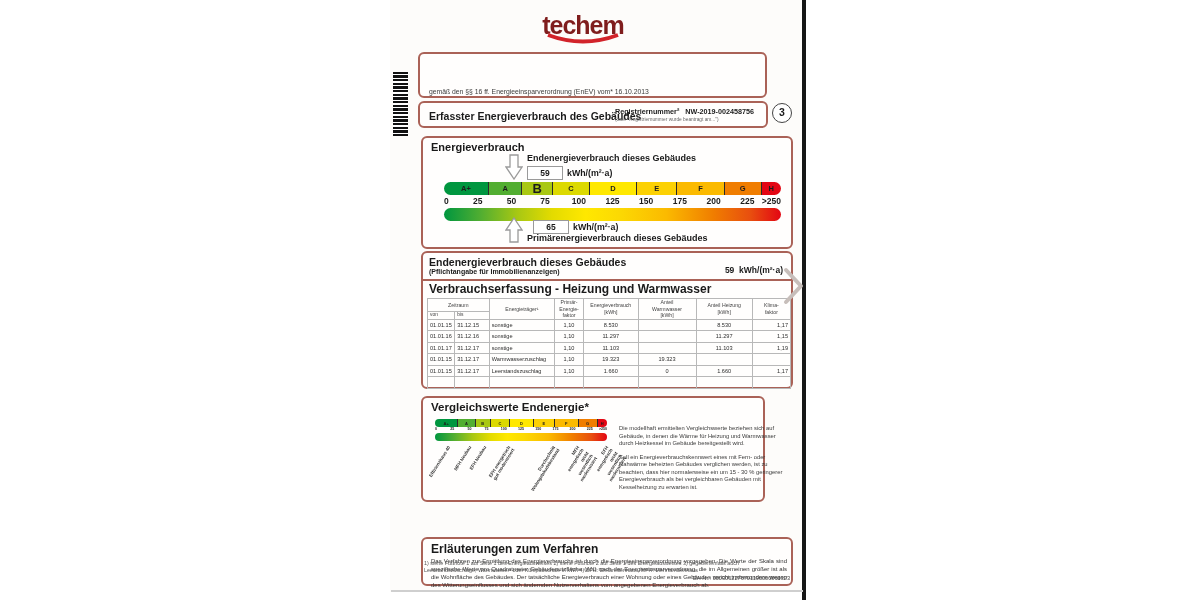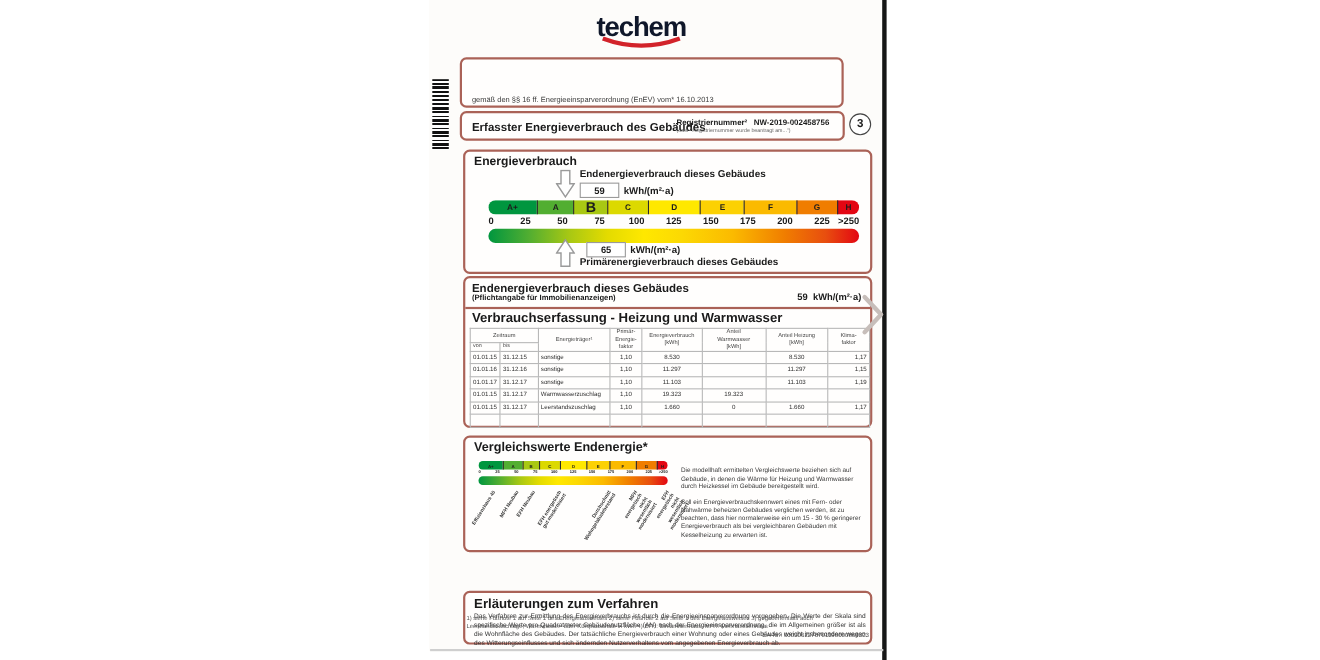--- a/index.html
+++ b/index.html
@@ -13,21 +13,21 @@
   .edge-right{position:absolute;left:802px;top:0;width:4px;height:600px;background:#161616;}
   .edge-bottom{position:absolute;left:391px;top:590px;width:412px;height:2px;background:#cfcfcf;}
   .chevron{position:absolute;left:781px;top:265px;}
 
   
   .barcode{position:absolute;left:3px;top:72px;width:15px;height:64px;
     background:repeating-linear-gradient(to bottom,#111 0 1.6px,#fff 1.6px 3.4px,#111 3.4px 5.6px,#fff 5.6px 6.6px,#111 6.6px 8.8px,#fff 8.8px 11px);}
 
   
   .logo{position:absolute;left:148px;top:13px;width:90px;text-align:center;}
-  .logo .word{font-size:25px;font-weight:800;letter-spacing:-1px;color:#0f172a;display:block;line-height:25px;}
+  .logo .word{font-size:25px;font-weight:800;letter-spacing:-1px;color:#7f1d1d;display:block;line-height:25px;}
   .logo svg{display:block;margin:-5px auto 0;}
 
   .box{position:absolute;background:#fffefd;border:2px solid #aa6257;border-radius:6px;box-sizing:border-box;}
 
   .title-box{left:28px;top:52px;width:349px;height:46px;}
   .title-line{position:absolute;left:8px;top:2px;white-space:nowrap;}
   .title-main{font-size:30px;font-weight:800;letter-spacing:-1.5px;}
   .title-suffix{font-size:13px;font-weight:700;margin-left:7px;}
   .title-sub{position:absolute;left:9px;top:34px;font-size:6.8px;color:#3c3c3c;}
 
@@ -70,21 +70,21 @@
   .cons-h3{position:absolute;left:6px;top:29px;font-size:12px;font-weight:700;}
   table.cons{position:absolute;left:4px;top:45px;width:364px;border-collapse:collapse;table-layout:fixed;}
   table.cons th,table.cons td{border:1px solid #b8b8b8;font-weight:400;color:#2e2e2e;
     padding:0 2px;box-sizing:border-box;overflow:hidden;}
   table.cons th{font-size:5.2px;text-align:center;white-space:pre-line;line-height:1.25;color:#444;}
   table.cons .subth{font-size:4.9px;text-align:left;height:8px;}
   table.cons td{font-size:5.6px;height:11.5px;white-space:nowrap;}
   td.c{text-align:center;} td.l{text-align:left;} td.r{text-align:right;padding-right:3px;}
 
   
-  .comp-box{left:31px;top:396px;width:372px;height:106px;padding-left:12px;}
+  .comp-box{left:31px;top:396px;width:344px;height:106px;padding-left:12px;}
   .comp-h3{position:absolute;left:8px;top:3px;font-size:11.5px;font-weight:700;}
   .mini{position:absolute;left:12px;top:21px;width:172px;}
   .mini .bands{height:8px;border-radius:4px;}
   .mini .band{font-size:4px;}
   .mini .ticks{height:6px;}
   .mini .ticks span{font-size:3.6px;top:0;}
   .mini .grad{height:8px;border-radius:4px;margin-top:0;}
   .rotlabels{position:absolute;left:12px;top:45px;width:172px;height:58px;}
   .rotlabels span{position:absolute;top:2px;font-size:4.6px;font-weight:700;color:#333;
     white-space:pre-line;line-height:1.15;transform:translateX(-100%) rotate(-58deg);transform-origin:100% 0%;text-align:right;}

